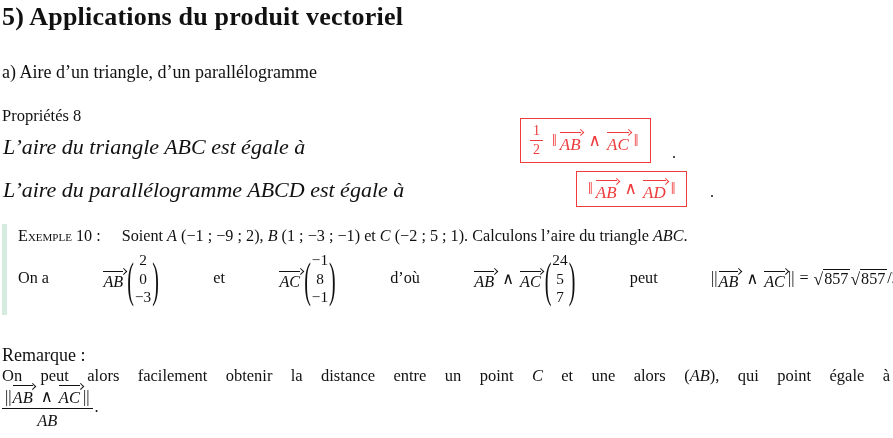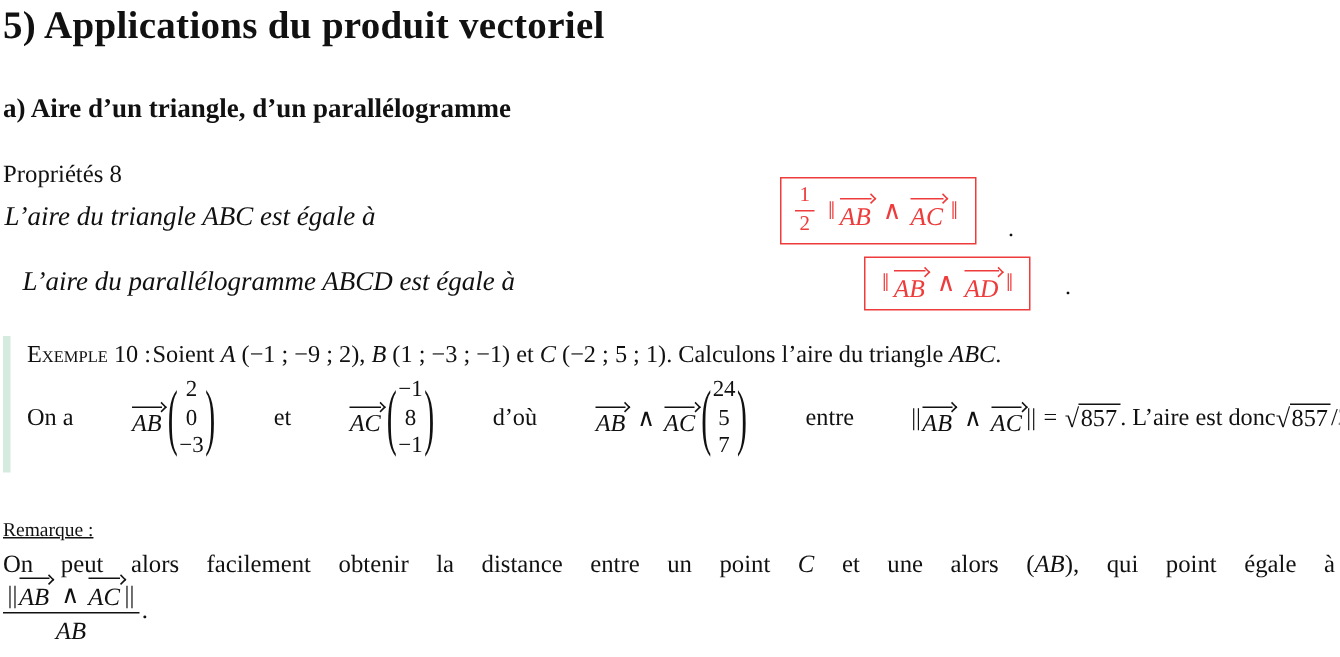--- a/index.html
+++ b/index.html
@@ -5,25 +5,25 @@
   html,body{margin:0;padding:0;}
   body{
     width:893px;height:438px;position:relative;overflow:hidden;
     background:#ffffff;color:#111111;
     font-family:"Liberation Serif","DejaVu Serif","DejaVu Sans",serif;
     font-size:16px;
   }
   .abs{position:absolute;}
   
   .doc-title{left:2px;top:2px;font-size:26px;font-weight:bold;letter-spacing:.2px;}
-  .doc-section{left:2px;top:62px;font-size:18px;font-weight:bold;}
+  .doc-section{left:2px;top:62px;font-size:18px;font-weight:normal;}
   .prop-heading{left:2px;top:106px;font-size:16.5px;font-weight:normal;}
-  .prop-line{left:3px;font-style:italic;font-size:18px;}
+  .prop-line{left:3px;font-style:italic;font-size:22px;}
   .line1{top:134px;}
-  .line2{top:177px;margin-left:12px;}
+  .line2{top:177px;}
   
   .redbox{
     display:inline-flex;align-items:center;gap:7px;
     border:1.5px solid #ee3b3b;color:#ee3b3b;
     padding:4px 9px;background:#ffffff;font-size:17px;
   }
   .box1{left:520px;top:118px;}
   .box2{left:576px;top:171px;}
   .after-box{font-size:16px;color:#111;}
   .p1{left:672px;top:144px;}
@@ -44,32 +44,32 @@
   .vec .arr::before{content:"";position:absolute;left:0;right:3px;top:3.4px;border-top:1.2px solid currentColor;}
   .vec .arr::after{content:"";position:absolute;right:0;top:1.5px;width:4.4px;height:4.4px;
     border-top:1.2px solid currentColor;border-right:1.2px solid currentColor;transform:rotate(45deg);}
   
   .sqrt{display:inline-flex;align-items:flex-start;line-height:1.15;}
   .sqrt .rad{font-size:1.08em;line-height:1;transform:translateY(1.5px);}
   .sqrt .arg{border-top:1.3px solid currentColor;padding:0 2px 0 1px;text-align:center;}
   
   .example{left:2px;top:224px;width:886px;border-left:5px solid #d5ebdf;padding:3px 0 8px 11px;}
   .ex-line1{font-size:16.2px;white-space:nowrap;}
-  .ex-label{font-variant:small-caps;margin-right:1px;}
+  .ex-label{font-variant:small-caps;margin-right:21px;}
   .it{font-style:italic;}
   .rm{font-style:normal;text-align:right;}
   .calc-row{display:flex;align-items:center;justify-content:space-between;width:100%;
     margin-top:5px;white-space:nowrap;font-size:16.2px;}
   .chunk{display:inline-flex;align-items:center;}
   
   .matrix{display:inline-flex;align-items:center;margin:0 1px;}
   .col{display:inline-flex;flex-direction:column;align-items:center;font-size:15.3px;line-height:1.22;padding:0 1px;}
   .bigp{display:inline-block;transform:scaleY(2.45);font-size:20px;line-height:1;font-weight:300;}
   
-  .remark-heading{left:2px;top:345px;font-size:13px;text-decoration:underline;}
+  .remark-heading{left:2px;top:345px;font-size:18px;}
   .remark-sentence{left:2px;top:366px;width:888px;font-size:16.5px;
     text-align:justify;text-align-last:justify;}
   .remark-frac-row{left:2px;top:381px;display:flex;align-items:flex-end;font-size:16.5px;}
   .frac2{display:inline-flex;flex-direction:column;align-items:center;line-height:1.2;}
   .frac2 .num2{display:inline-flex;align-items:flex-end;border-bottom:1.2px solid #111;padding:0 3px 2px;}
   .frac2 .den2{font-style:italic;padding-top:2px;}
   .frac-period{margin-left:2px;margin-bottom:14px;}
 </style>
 </head>
 <body>
@@ -149,33 +149,32 @@
       <span class="matrix">
         <span class="bigp">(</span>
         <span class="col">
           <span>24</span>
           <span>5</span>
           <span>7</span>
         </span>
         <span class="bigp">)</span>
       </span>
     </span>
-    <span class="chunk rm">entre</span>
+    <span class="chunk rm">peut</span>
     <span class="chunk">
       <span>||</span>
       <span class="vec"><span class="arr"></span><span>AB</span></span>
       <span class="wedge">∧</span>
       <span class="vec"><span class="arr"></span><span>AC</span></span>
       <span>||</span>
       <span class="eq">=</span>
       <span class="sqrt">
           <span class="rad">√</span>
           <span class="arg">857</span>
         </span>
-      <span class="rm">. L’aire est donc </span>
       <span class="sqrt">
           <span class="rad">√</span>
           <span class="arg">857</span>
         </span>
       <span class="rm">/2.</span>
     </span>
   </div>
 </div>
 
 <div class="abs remark-heading">Remarque :</div>

